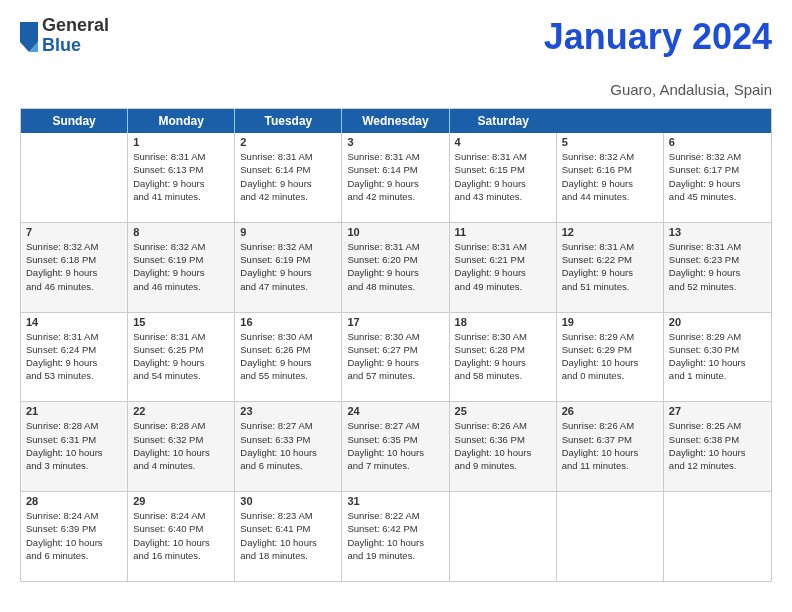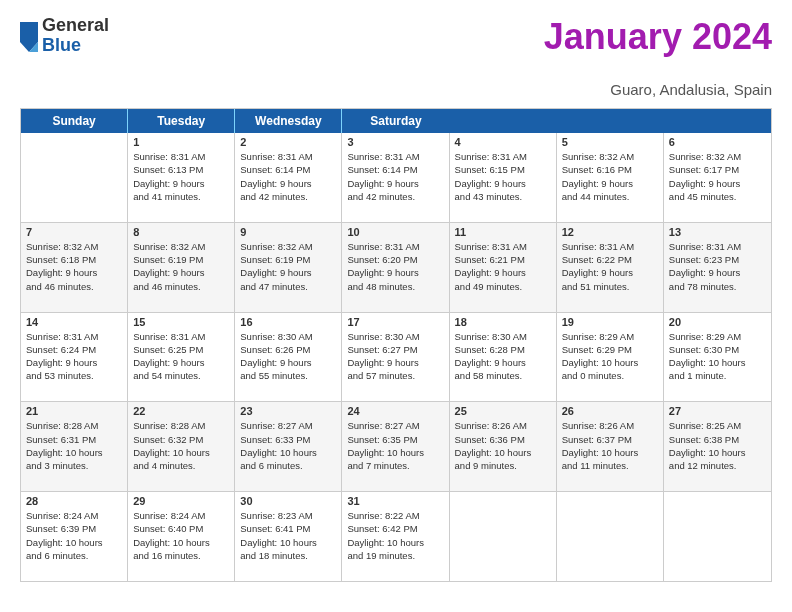--- a/index.html
+++ b/index.html
@@ -41,21 +41,21 @@
       height: 30px;
       margin-right: 4px;
       margin-top: 2px;
     }
     .title-block {
       text-align: right;
     }
     .title-month {
       font-size: 36px;
       font-weight: bold;
-      color: #a21caf;
+      color: #1d4ed8;
     }
     .title-location {
       font-size: 15px;
       color: #555;
       margin-top: 23px;
     }
     .calendar {
       flex: 1;
       display: flex;
       flex-direction: column;
@@ -124,20 +124,21 @@
       </div>
     </div>
     <div class="title-block">
       <div class="title-month">January 2024</div>
       <div class="title-location">Guaro, Andalusia, Spain</div>
     </div>
   </div>
   <div class="calendar">
     <div class="cal-header-row">
     <div class="cal-header-cell">Sunday</div>
+        <div class="cal-header-cell">Monday</div>
         <div class="cal-header-cell">Tuesday</div>
         <div class="cal-header-cell">Wednesday</div>
         <div class="cal-header-cell">Saturday</div>
       </div>
     <div class="cal-body">
     <div class="cal-row">
           <div class="cal-cell"></div>
           <div class="cal-cell">
             <span class="day-num">1</span>
             <span class="cell-line">Sunrise: 8:31 AM</span>
@@ -222,21 +223,21 @@
             <span class="cell-line">Sunrise: 8:31 AM</span>
             <span class="cell-line">Sunset: 6:22 PM</span>
             <span class="cell-line">Daylight: 9 hours</span>
             <span class="cell-line">and 51 minutes.</span>
           </div>
           <div class="cal-cell alt-row">
             <span class="day-num">13</span>
             <span class="cell-line">Sunrise: 8:31 AM</span>
             <span class="cell-line">Sunset: 6:23 PM</span>
             <span class="cell-line">Daylight: 9 hours</span>
-            <span class="cell-line">and 78 minutes.</span>
+            <span class="cell-line">and 52 minutes.</span>
           </div>
         </div>
         <div class="cal-row">
           <div class="cal-cell">
             <span class="day-num">14</span>
             <span class="cell-line">Sunrise: 8:31 AM</span>
             <span class="cell-line">Sunset: 6:24 PM</span>
             <span class="cell-line">Daylight: 9 hours</span>
             <span class="cell-line">and 53 minutes.</span>
           </div>

